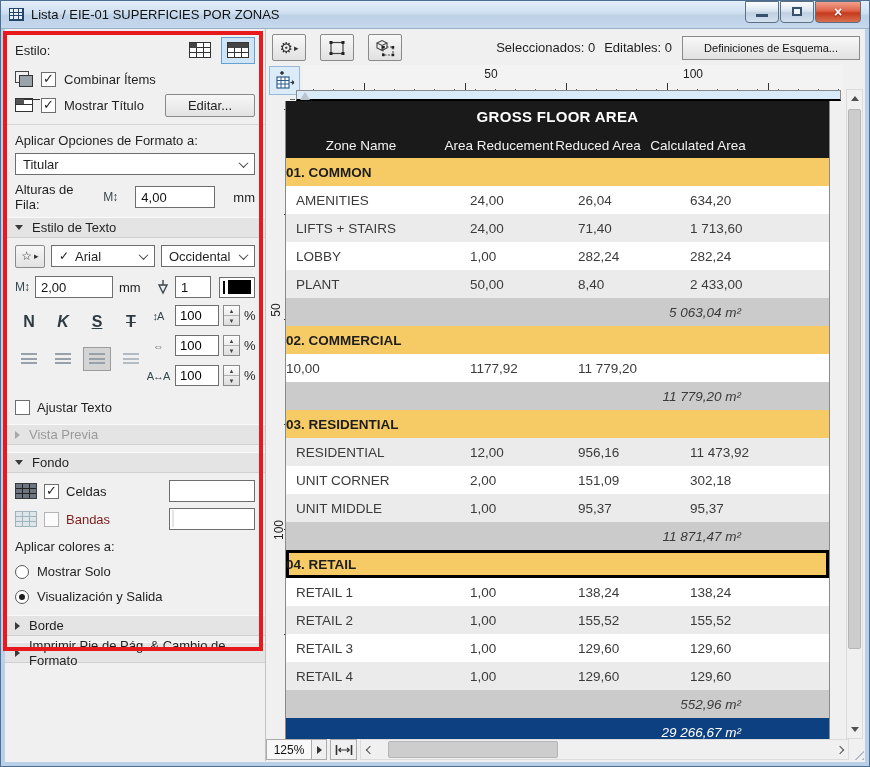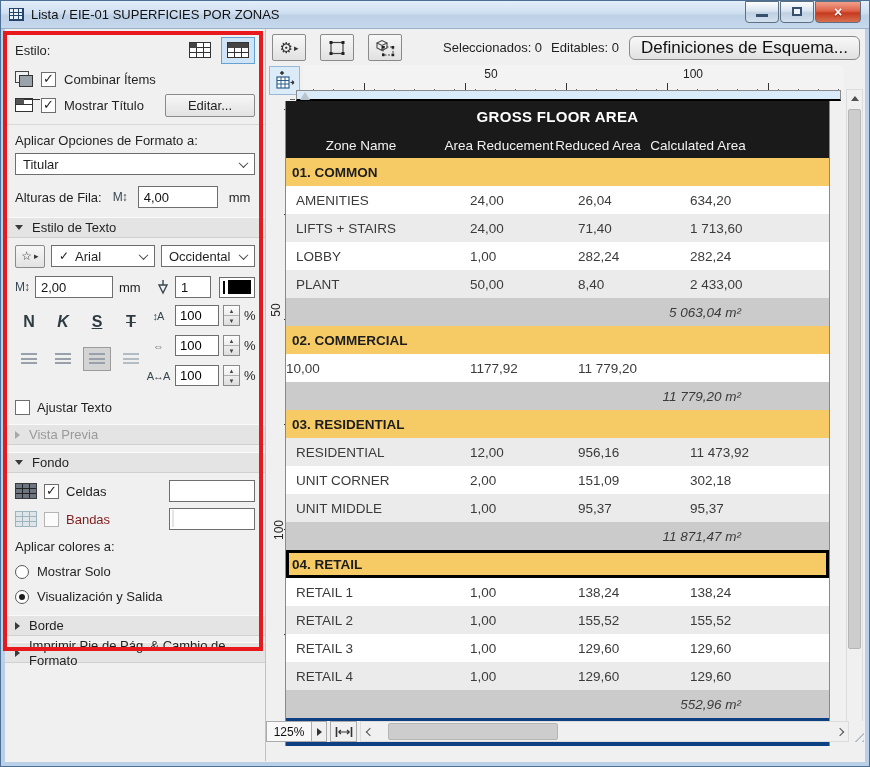--- a/index.html
+++ b/index.html
@@ -49,21 +49,21 @@
   .checkbox{width:15px;height:15px;border:1px solid #6e6e6e;background:#fff;display:flex;align-items:center;justify-content:center;flex:0 0 15px;}
   .checkbox .chk{font-size:13px;line-height:1;color:#222;margin-top:-2px;}
   .chk-label{white-space:nowrap;}
   .edit-btn{margin-left:auto;width:90px;height:23px;border:1px solid #8a8a8a;border-radius:2px;
             background:linear-gradient(#f7f7f7,#e2e2e2);font-size:13px;color:#1f1f1f;font-family:inherit;}
   .hr{border-top:1px solid #d8d8d8;margin:7px -10px 0 -10px;}
   .block-label{margin-top:8px;height:18px;}
   .combo{height:22px;border:1px solid #6e6e6e;background:#fff;display:flex;align-items:center;padding:0 7px;gap:6px;margin-top:2px;}
   .combo .sel{flex:1;white-space:nowrap;overflow:hidden;}
   .chev{width:7px;height:7px;border-right:1.5px solid #444;border-bottom:1.5px solid #444;transform:rotate(45deg) translate(-1px,-1px);flex:0 0 7px;}
-  .heights-row{height:24px;margin-top:10px;gap:11px;}
+  .heights-row{height:24px;margin-top:10px;gap:18px;}
   .micon{font-size:12px;color:#37474f;letter-spacing:-1px;white-space:nowrap;}
   .tinput{height:22px;border:1px solid #6e6e6e;background:#fff;font-family:inherit;font-size:13px;padding:0 5px;color:#111;}
   .w80{width:80px;} .w78{width:78px;} .w36{width:36px;}
   .unit{color:#1f1f1f;}
   .section{height:21px;margin:8px -10px 0 -10px;background:#e4e4e4;display:flex;align-items:center;gap:9px;padding:0 10px;border-top:1px solid #fafafa;border-bottom:1px solid #d0d0d0;}
   .tri-down{width:0;height:0;border-left:4px solid transparent;border-right:4px solid transparent;border-top:5px solid #3a3a3a;}
   .tri-right{width:0;height:0;border-top:4px solid transparent;border-bottom:4px solid transparent;border-left:5px solid #3a3a3a;}
   .section.disabled{color:#9a9a9a;}
   .section.disabled .tri-right{border-left-color:#a8a8a8;}
   .font-row{height:24px;margin-top:6px;gap:6px;}
@@ -113,22 +113,22 @@
   .radio{width:14px;height:14px;border:1px solid #595959;border-radius:50%;background:#fff;position:relative;flex:0 0 14px;}
   .radio.selected::after{content:"";position:absolute;left:3px;top:3px;width:6px;height:6px;border-radius:50%;background:#1d1d1d;}
 
   
   .toolbar{position:absolute;left:265px;top:28px;right:5px;height:37px;display:flex;align-items:center;padding:0 4px 0 6px;}
   .tb-btn{width:34px;height:27px;border:1px solid #8a8a8a;border-radius:2px;background:linear-gradient(#f8f8f8,#e1e1e1);
           display:flex;align-items:center;justify-content:center;margin-right:14px;padding:0;}
   .gear-g{font-size:15px;color:#333;line-height:1;}
   .menu-arrow{font-size:9px;color:#333;margin-left:1px;}
   .tb-status{margin-left:auto;display:flex;gap:9px;font-size:13px;color:#1f1f1f;white-space:nowrap;}
-  .scheme-btn{margin-left:10px;height:24px;padding:0 11px;border:1px solid #8a8a8a;border-radius:6px;
-              background:linear-gradient(#f8f8f8,#e1e1e1);font-size:17px;font-family:inherit;color:#111;white-space:nowrap;}
+  .scheme-btn{margin-left:10px;height:24px;padding:0 21px;border:1px solid #8a8a8a;border-radius:0;
+              background:linear-gradient(#f8f8f8,#e1e1e1);font-size:11px;font-family:inherit;color:#111;white-space:nowrap;}
 
   
   .corner-btn{position:absolute;left:268px;top:65px;width:31px;height:29px;border:1px solid #98b8d8;background:#dcebf8;
               display:flex;align-items:center;justify-content:center;padding:0;}
   .h-ruler{position:absolute;left:302px;top:64px;width:540px;height:28px;background:#f3f3f3;
       background-image:
         repeating-linear-gradient(90deg,#333 0 1px,transparent 1px 101px),
         repeating-linear-gradient(90deg,#666 0 1px,transparent 1px 20.2px);
       background-size:100% 10px,100% 4px;background-position:61px 100%,10px 100%;background-repeat:no-repeat;}
   .h-ruler .rlabel{position:absolute;top:2px;font-size:12px;color:#222;transform:translateX(-50%);}
@@ -140,39 +140,39 @@
   .v-ruler .rlabel{position:absolute;left:2px;font-size:12px;color:#222;transform:rotate(-90deg);}
   .ruler-highlight{position:absolute;left:286px;top:551px;width:8px;height:28px;background:#cfe6f7;}
 
   
   .anchor-strip{position:absolute;left:295px;top:89px;width:545px;height:11px;background:#d9eaf8;border:1px solid #8a8a8a;border-bottom:2px solid #000;}
   .anchor-tri{position:absolute;left:3px;top:1px;width:0;height:0;border-left:5px solid transparent;border-right:5px solid transparent;border-bottom:8px solid #b9c4cc;}
   .table{position:absolute;left:284px;top:100px;width:545px;border-left:1px solid #8a8a8a;border-right:1px solid #8a8a8a;font-size:13.5px;}
   .t-title{height:30px;background:var(--thead);color:#fff;font-weight:bold;font-size:15px;display:flex;align-items:center;justify-content:center;letter-spacing:.3px;}
   .t-head{position:relative;height:27px;background:var(--thead);color:#f2f2f2;}
   .t-hcell{position:absolute;top:50%;transform:translate(-50%,-50%);white-space:nowrap;}
-  .t-group{height:28px;background:var(--zone);display:flex;align-items:center;padding-left:6px;font-weight:bold;color:#1d1d1d;}
+  .t-group{height:28px;background:var(--zone);display:flex;align-items:center;padding-left:0;font-weight:bold;color:#1d1d1d;}
   .t-group.selected{box-shadow:inset 0 0 0 3px #000;}
   .t-row{height:28px;background:#fff;color:#3b3b3b;display:grid;grid-template-columns:184px 108px 112px 1fr;}
   .t-row.band{background:var(--band);}
   .t-cell{display:flex;align-items:center;}
   .t-cell.c0{padding-left:10px;}
   .t-subtotal{height:28px;background:var(--subtotal);color:#3b3b3b;font-style:italic;display:flex;align-items:center;justify-content:flex-end;padding-right:88px;}
   .t-total{height:28px;background:var(--total);color:#fff;font-style:italic;display:flex;align-items:center;justify-content:flex-end;padding-right:88px;}
 
   
   .v-scroll{position:absolute;right:6px;top:88px;width:17px;bottom:27px;background:#f0f0f0;border:1px solid #dcdcdc;display:flex;flex-direction:column;}
   .vs-btn{height:17px;display:flex;align-items:center;justify-content:center;background:#f0f0f0;}
   .vs-track{flex:1;position:relative;}
   .vs-thumb{position:absolute;left:1px;right:1px;top:2px;height:88%;background:#cdcdcd;border:1px solid #b5b5b5;border-radius:2px;}
   .arr-up{width:0;height:0;border-left:4px solid transparent;border-right:4px solid transparent;border-bottom:5px solid #505050;}
   .arr-dn{width:0;height:0;border-left:4px solid transparent;border-right:4px solid transparent;border-top:5px solid #505050;}
   .arr-l{width:6px;height:6px;border-left:1.6px solid #505050;border-bottom:1.6px solid #505050;transform:rotate(45deg);}
   .arr-r{width:6px;height:6px;border-right:1.6px solid #505050;border-top:1.6px solid #505050;transform:rotate(45deg);}
-  .bottom-bar{position:absolute;left:265px;right:5px;bottom:24px;height:21px;display:flex;align-items:stretch;background:#f0f0f0;}
+  .bottom-bar{position:absolute;left:265px;right:5px;bottom:6px;height:21px;display:flex;align-items:stretch;background:#f0f0f0;}
   .zoom-box{width:46px;border:1px solid #ababab;background:#f8f8f8;display:flex;align-items:center;justify-content:center;font-size:12px;color:#111;}
   .zoom-menu{width:15px;border:1px solid #ababab;border-left:none;background:#f0f0f0;display:flex;align-items:center;justify-content:center;padding:0;}
   .tri-r-sm{width:0;height:0;border-top:4px solid transparent;border-bottom:4px solid transparent;border-left:5px solid #333;}
   .fit-btn{width:27px;border:1px solid #ababab;background:#f0f0f0;display:flex;align-items:center;justify-content:center;margin-left:3px;padding:0;}
   .h-scroll{flex:1;display:flex;margin-left:3px;border:1px solid #dcdcdc;background:#f0f0f0;}
   .hs-btn{width:17px;display:flex;align-items:center;justify-content:center;padding:0;background:#f0f0f0;border:none;}
   .hs-track{flex:1;position:relative;}
   .hs-thumb{position:absolute;top:1px;bottom:1px;left:10px;width:170px;background:#cdcdcd;border:1px solid #b5b5b5;border-radius:2px;}
   .grip{width:15px;display:flex;align-items:flex-end;justify-content:flex-end;}
   .grip i{width:12px;height:12px;background:repeating-linear-gradient(135deg,#b4bdc7 0 2px,transparent 2px 5px);

